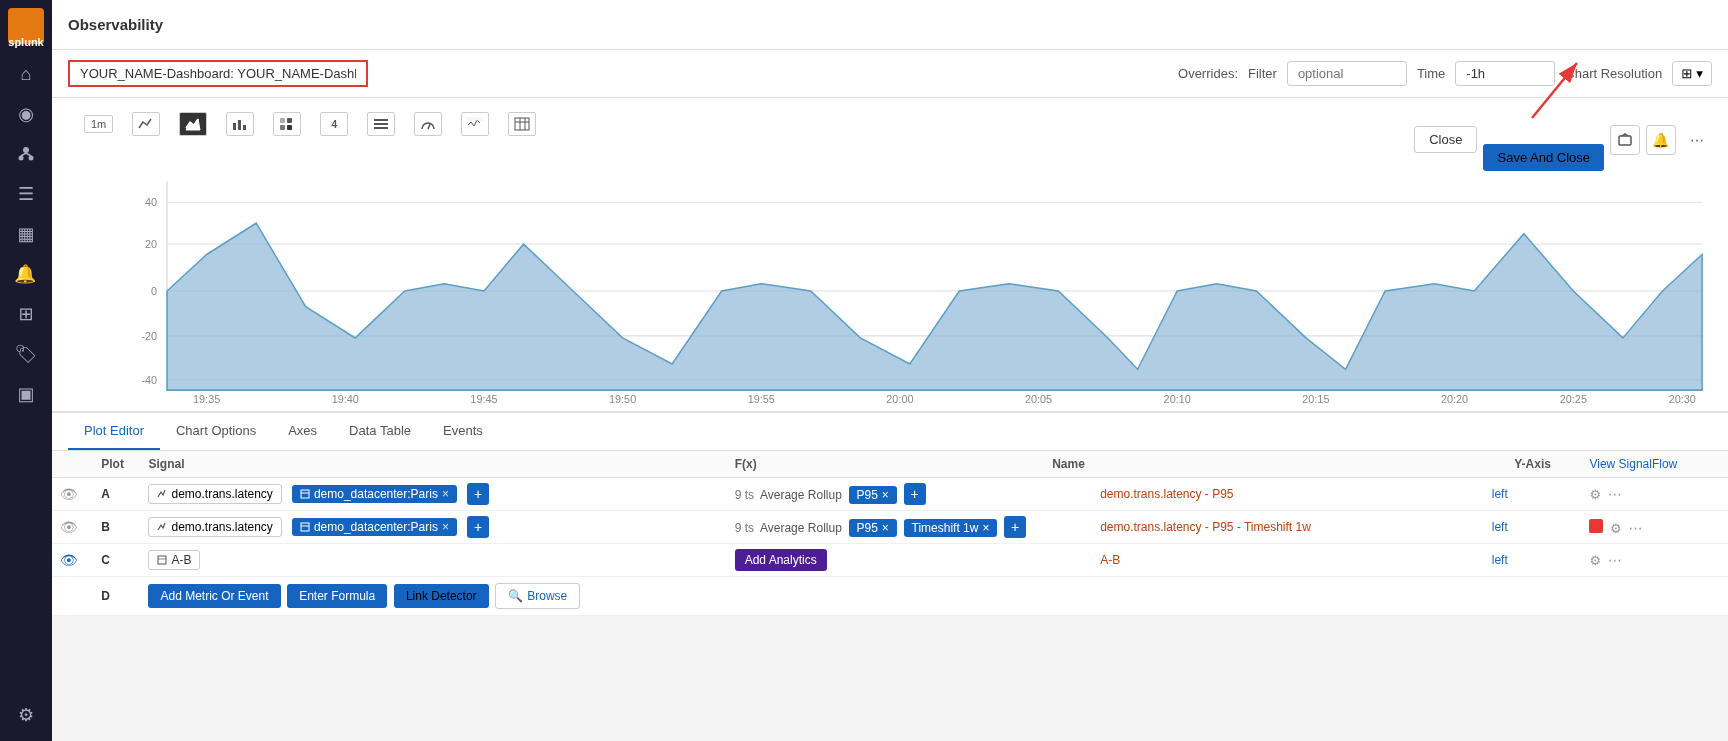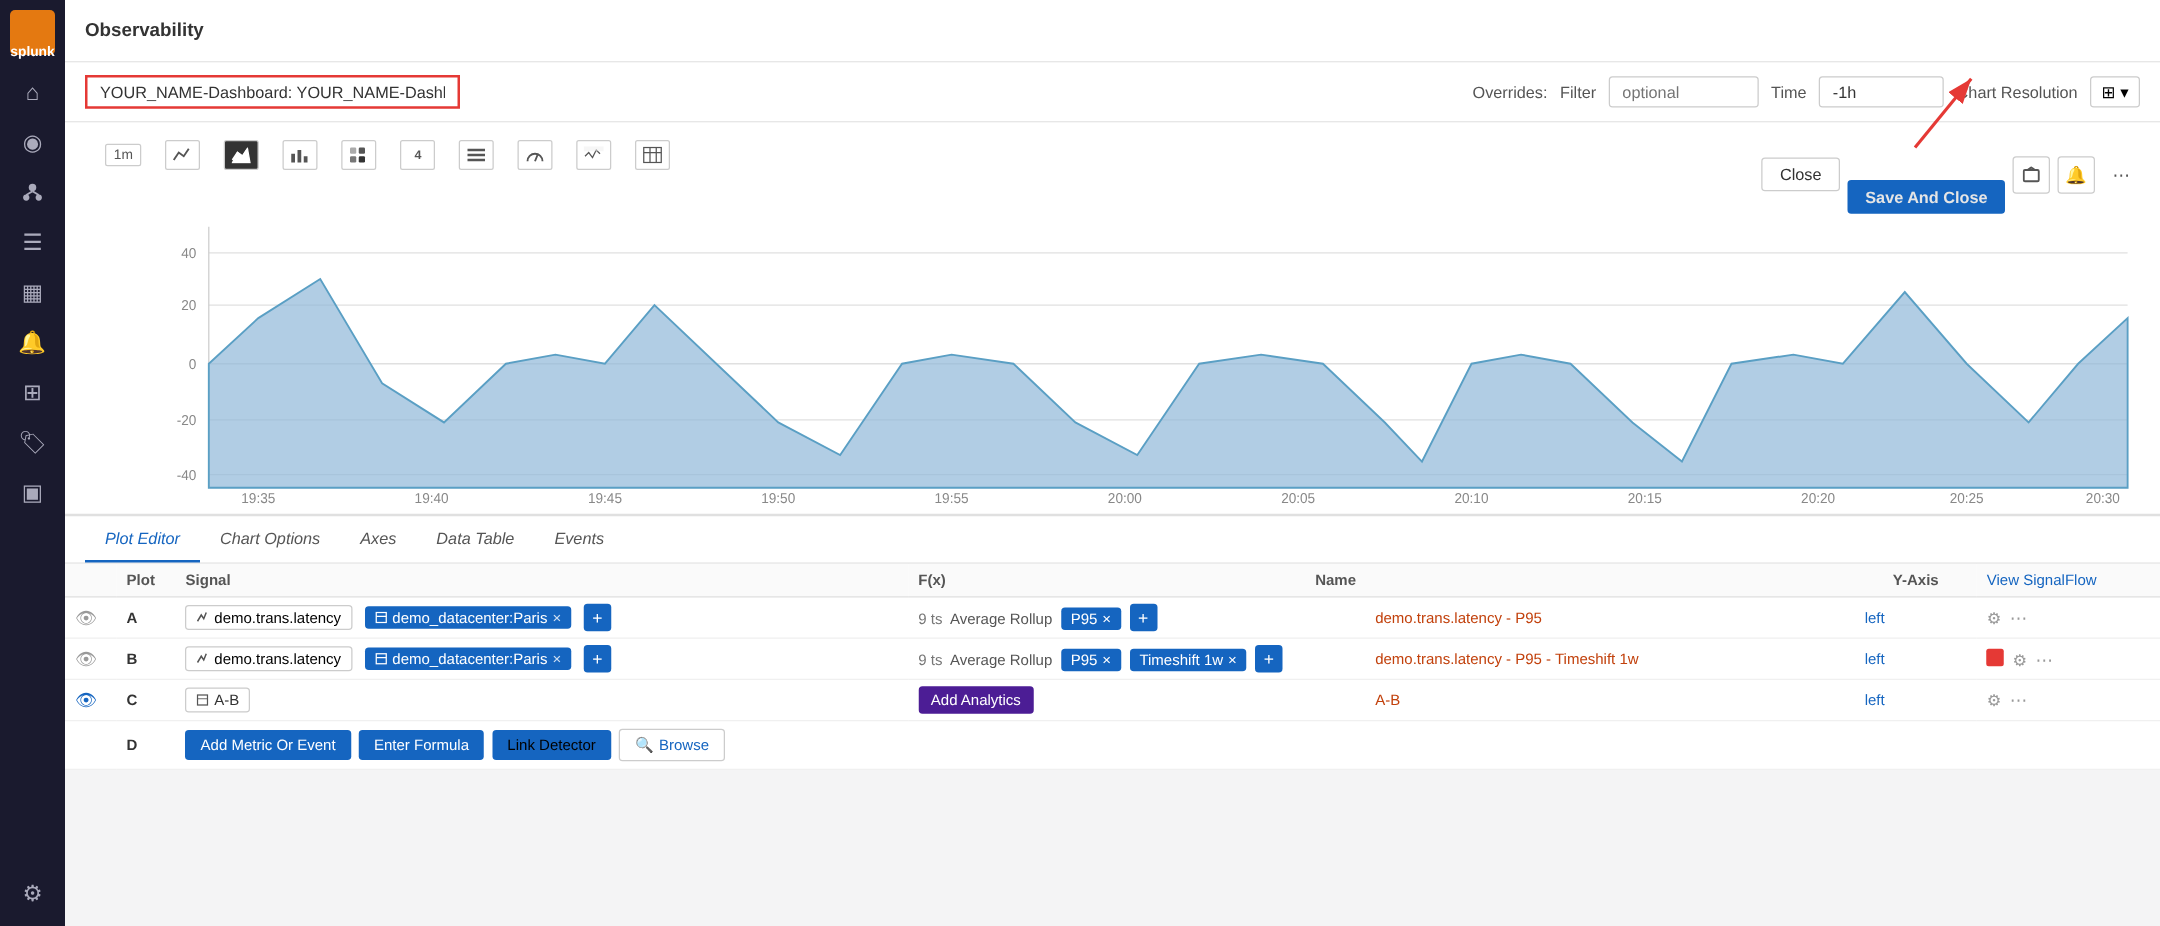--- a/index.html
+++ b/index.html
@@ -33,29 +33,29 @@
     
     .chart-panel { background: white; border-bottom: 1px solid #e0e0e0; padding: 0; }
     .chart-header { display: flex; align-items: flex-start; justify-content: space-between; padding: 10px 16px 0; }
     .chart-title-block { border: 2px solid #e53935; padding: 8px 12px; min-width: 160px; }
     .chart-title { font-size: 13px; font-weight: 600; color: #333; }
     .chart-desc { font-size: 12px; color: #777; margin-top: 4px; }
     .chart-toolbar { display: flex; align-items: center; gap: 19px; margin-left: 16px; padding-top: 4px; }
     .chart-toolbar-btn { width: 28px; height: 24px; border: 1px solid #ccc; background: white; cursor: pointer; display: flex; align-items: center; justify-content: center; font-size: 11px; color: #555; border-radius: 2px; }
     .chart-toolbar-btn.active { background: #333; color: white; }
     .btn-close { border: 1px solid #ccc; background: white; padding: 5px 14px; border-radius: 3px; cursor: pointer; font-size: 13px; color: #333; }
-    .btn-save-close { background: #1565c0; color: #e5e5e5; border: none; padding: 6px 14px; border-radius: 3px; cursor: pointer; font-size: 13px; font-weight: 700; margin-top: 36px; }
+    .btn-save-close { background: #1565c0; color: #000000; border: none; padding: 6px 14px; border-radius: 3px; cursor: pointer; font-size: 13px; font-weight: 400; margin-top: 36px; }
     .icon-btn { width: 30px; height: 30px; border: 1px solid #ccc; background: white; border-radius: 3px; cursor: pointer; display: flex; align-items: center; justify-content: center; color: #555; font-size: 14px; }
 
     
     .chart-area { height: 240px; padding: 0 16px; position: relative; }
 
     
     .plot-editor { border-top: 1px solid #e0e0e0; background: white; }
-    .plot-tabs { display: flex; align-items: center; border-bottom: 1px solid #e0e0e0; padding: 0 16px; font-style: italic; }
+    .plot-tabs { display: flex; align-items: center; border-bottom: 1px solid #e0e0e0; padding: 0 16px; }
     .plot-tab { padding: 10px 16px; font-size: 13px; cursor: pointer; color: #555; border-bottom: 2px solid transparent; }
     .plot-tab.active { color: #1565c0; border-bottom: 2px solid #1565c0; font-weight: 500; }
     .plot-table { width: 100%; border-collapse: collapse; }
     .plot-table th { text-align: left; padding: 6px 8px; font-size: 12px; font-weight: 600; color: #555; border-bottom: 1px solid #e0e0e0; background: #fafafa; }
     .plot-table td { padding: 5px 8px; border-bottom: 1px solid #f0f0f0; font-size: 12px; vertical-align: middle; }
     .plot-row-label { font-size: 12px; font-weight: 600; color: #333; }
     .signal-chip { display: inline-flex; align-items: center; gap: 4px; border: 1px solid #ccc; border-radius: 3px; padding: 2px 8px; font-size: 12px; background: white; }
     .metric-chip { display: inline-flex; align-items: center; gap: 4px; background: #1565c0; color: white; border-radius: 3px; padding: 2px 8px; font-size: 12px; }
     .metric-chip .close-x { cursor: pointer; opacity: 0.8; }
     .add-chip { width: 22px; height: 22px; background: #1565c0; color: white; border: none; border-radius: 3px; cursor: pointer; font-size: 14px; display: inline-flex; align-items: center; justify-content: center; }

